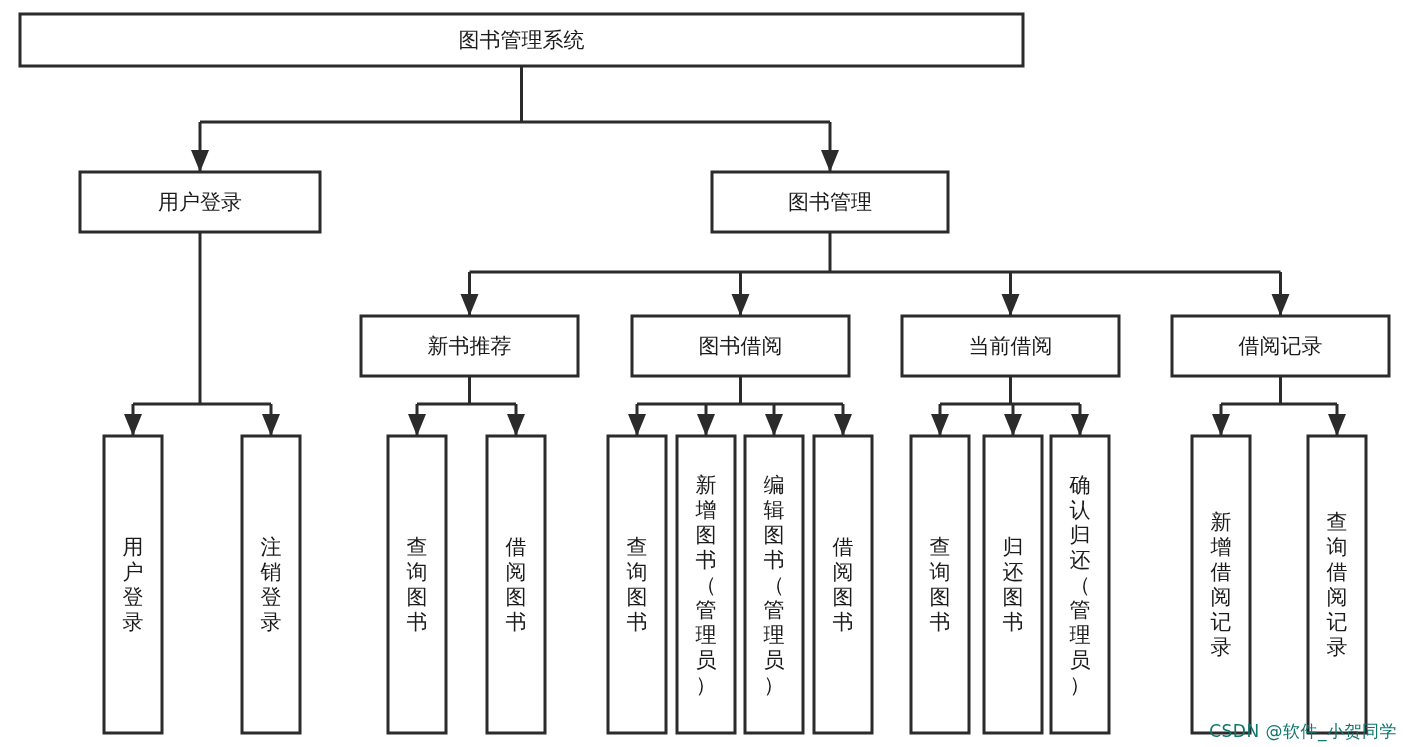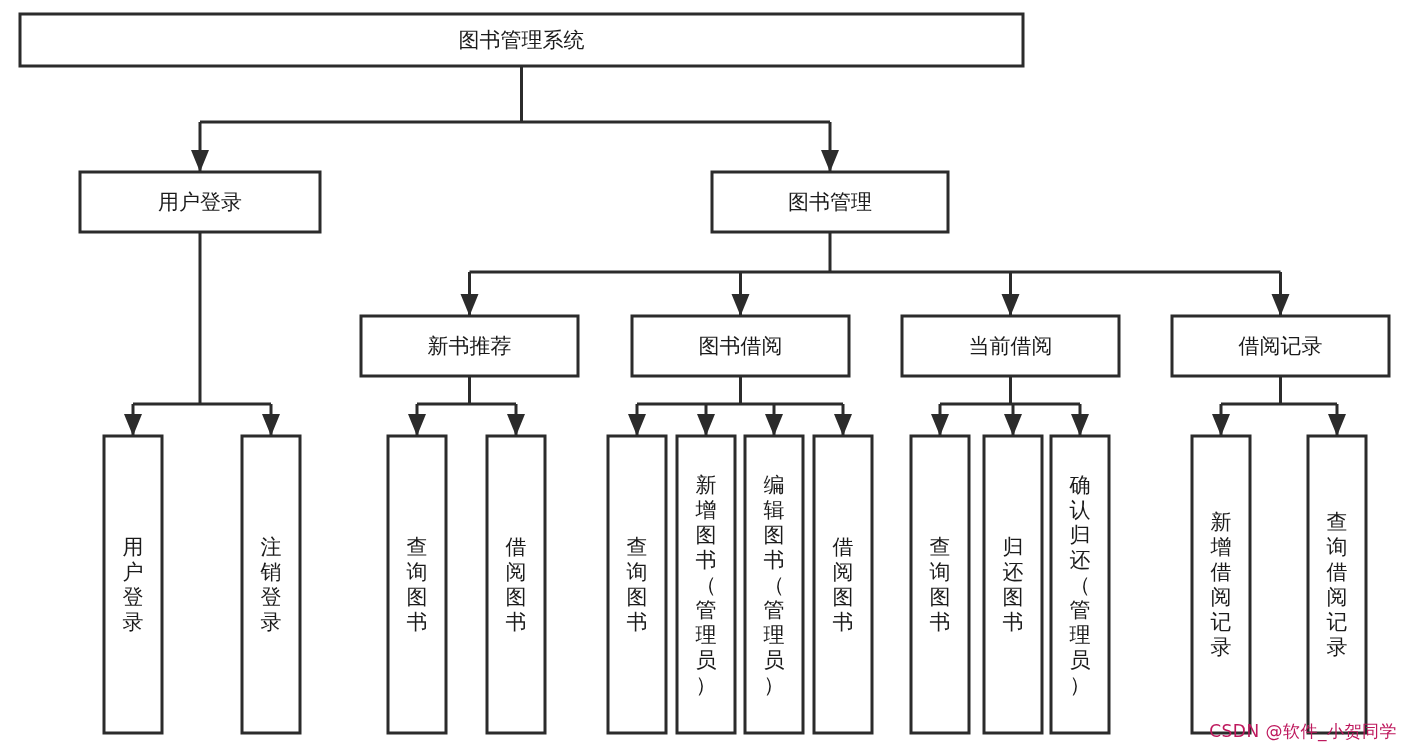--- a/index.html
+++ b/index.html
@@ -52,21 +52,21 @@
     font-family: "DejaVu Sans", "Liberation Sans", sans-serif;
     font-size: 21px;
     text-anchor: middle;
   }
   .watermark-text {
     position: absolute;
     right: 8px;
     bottom: 4px;
     font-family: "DejaVu Sans", "Liberation Sans", sans-serif;
     font-size: 17px;
-    color: #be185d;
+    color: #0f766e;
     white-space: nowrap;
     letter-spacing: 0.5px;
   }
 </style>
 </head>
 <body>
 
 <div id="diagram-root">
   <svg class="diagram-canvas" viewBox="0 0 1405 747">
     <g id="edges-layer">

